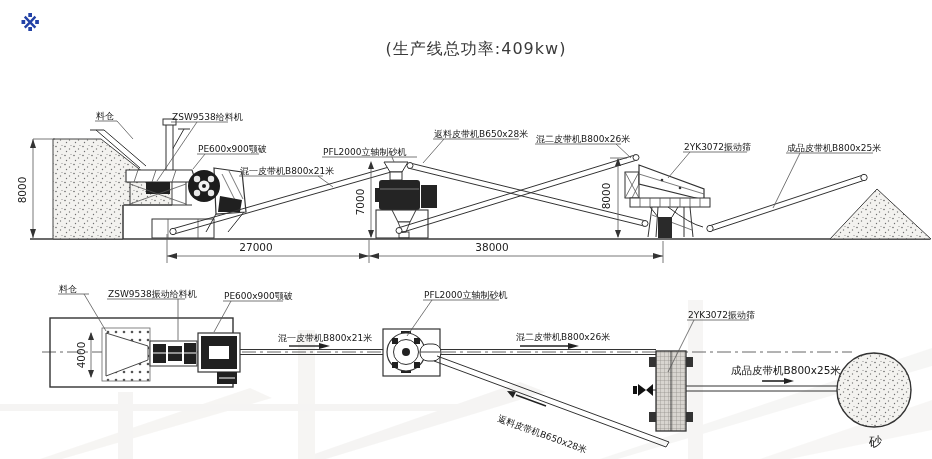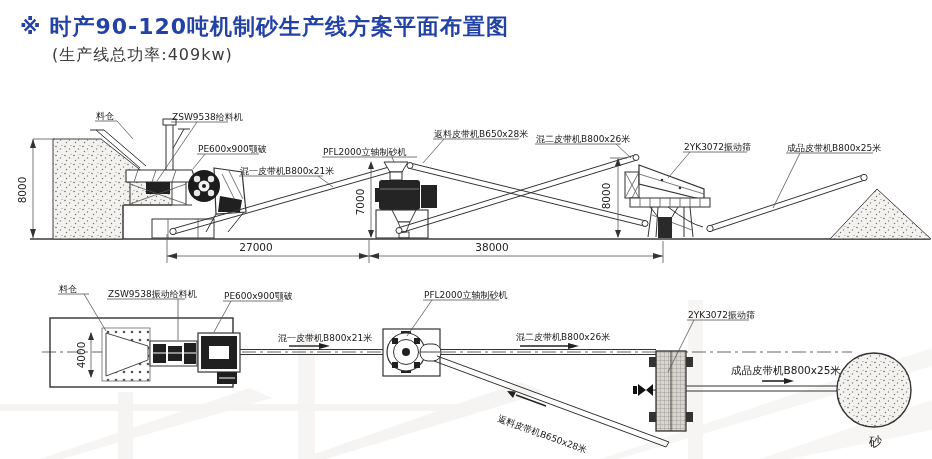--- a/index.html
+++ b/index.html
@@ -2,38 +2,37 @@
 <html><head>
 <meta charset="utf-8">
 <style>
   html,body{margin:0;padding:0;background:#ffffff;}
   .page{position:relative;width:932px;height:459px;background:#ffffff;overflow:hidden;
         font-family:"DejaVu Sans","Liberation Sans",sans-serif;}
   .titleblock{position:absolute;left:20px;top:12px;width:880px;}
   .title-line{display:flex;align-items:center;gap:8px;color:#2342a6;
               font-weight:bold;font-size:22px;letter-spacing:1px;white-space:nowrap;}
   .title-marker{font-size:21px;}
-  .subtitle{margin-left:32px;margin-top:3px;color:#3a3a3a;font-size:16px;letter-spacing:1px;}
+  .subtitle{margin-left:32px;margin-top:3px;color:#3a3a3a;font-size:16px;letter-spacing:1px;text-align:center;}
   svg text{font-family:"DejaVu Sans","Liberation Sans",sans-serif;}
   .lbl{font-size:9px;fill:#161616;}
   .dim{font-size:10.5px;fill:#222;}
   .big{font-size:13px;fill:#161616;}
   .ln{stroke:#333;stroke-width:1;fill:none;}
   .thin{stroke:#555;stroke-width:0.8;fill:none;}
   .dark{fill:#202020;stroke:none;}
 </style>
 </head>
 <body>
 
 <div class="page">
 
   <div class="titleblock">
     <div class="title-line">
       <span class="title-marker">※</span>
-      <span>时产90-120吨机制砂生产线方案平面布置图</span>
     </div>
     <div class="subtitle">(生产线总功率:409kw)</div>
   </div>
 
   <svg width="932" height="459" viewBox="0 0 932 459" style="position:absolute;left:0;top:0;">
     <defs>
       <pattern id="stip" width="9" height="9" patternUnits="userSpaceOnUse">
         <rect width="9" height="9" fill="#f3f2ef"></rect>
         <circle cx="2" cy="2.5" r="0.8" fill="#6a6a6a"></circle>
         <circle cx="6.5" cy="5" r="0.7" fill="#7a7a7a"></circle>

